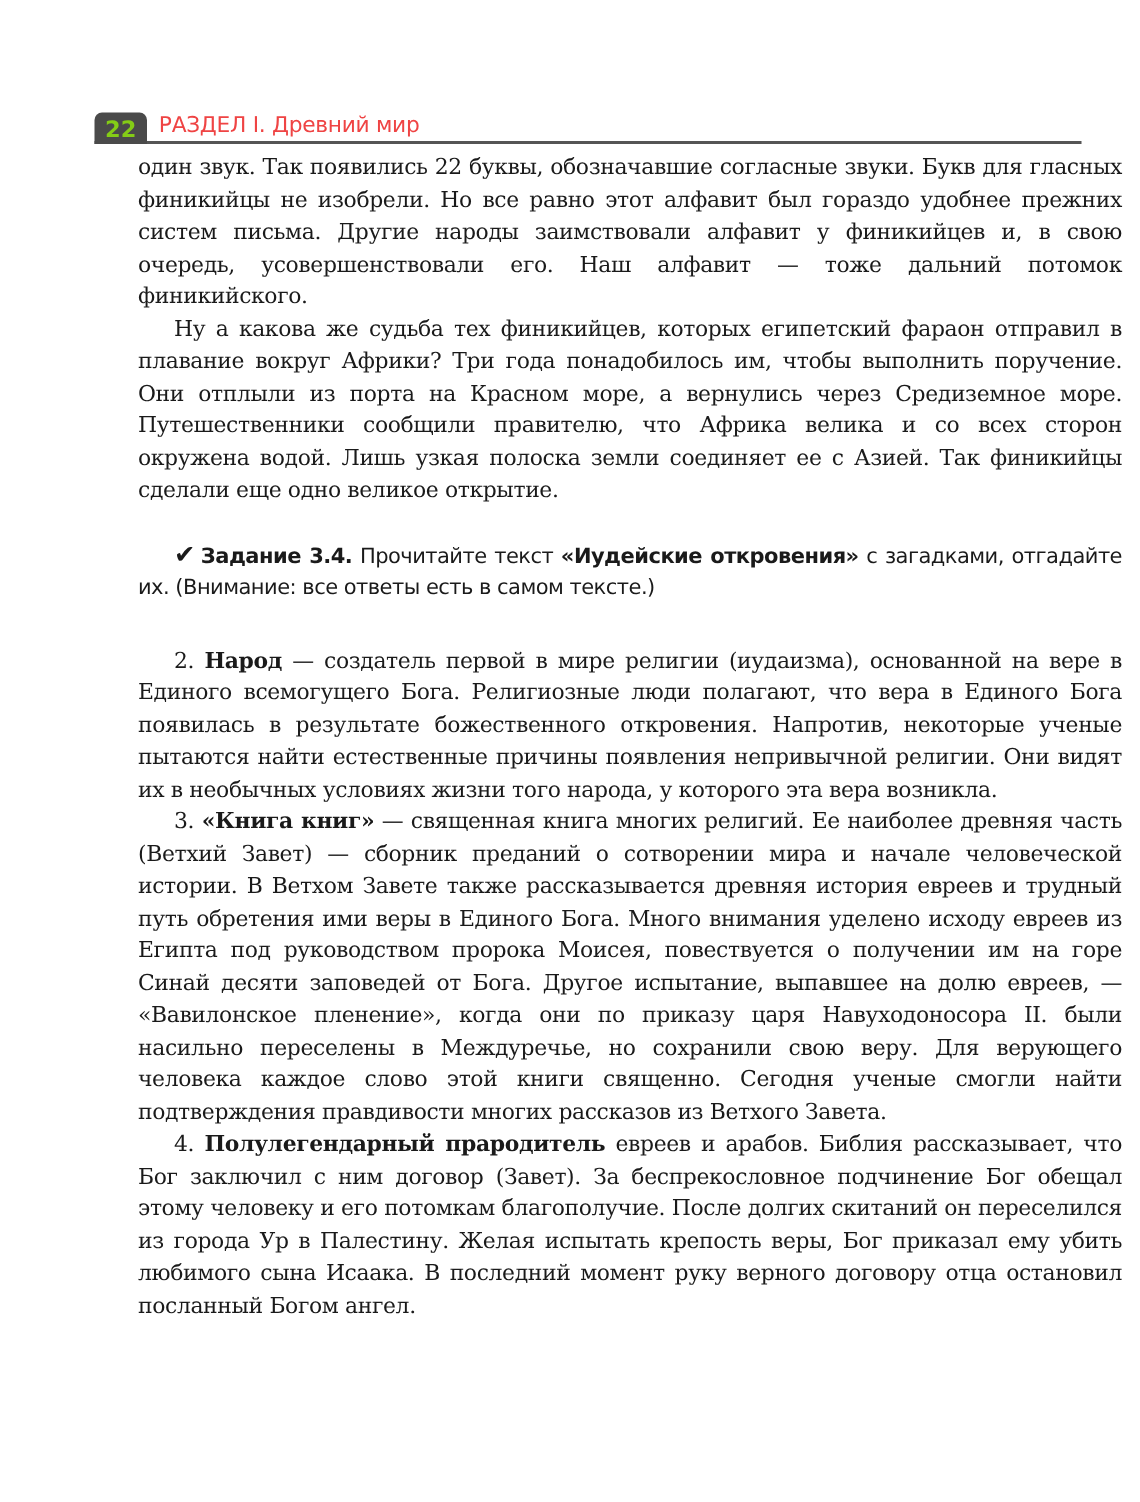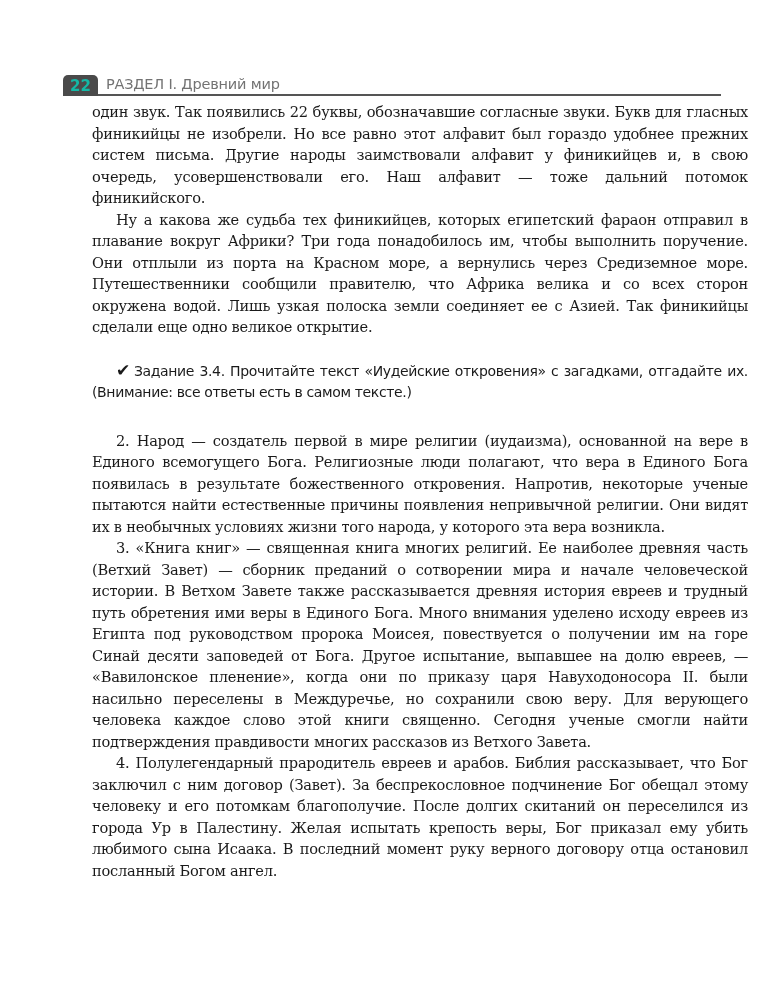--- a/index.html
+++ b/index.html
@@ -5,42 +5,42 @@
     html, body { margin: 0; padding: 0; }
     body {
       width: 760px; height: 1001px; background: #ffffff; position: relative; overflow: hidden;
       color: #1a1a1a;
     }
     .header {
       position: absolute; left: 63px; top: 70px; width: 658px; height: 24px;
       border-bottom: 2px solid #555; display: flex; align-items: flex-end;
     }
     .badge {
-      background: #4a4a4a; color: #14b8a6; font-family: "DejaVu Sans", sans-serif; font-weight: bold;
+      background: #4a4a4a; color: #84cc16; font-family: "DejaVu Sans", sans-serif; font-weight: bold;
       font-size: 15px; padding: 2px 7px 1px 7px; border-radius: 5px 5px 0 0; line-height: 18px;
       margin-bottom: -2px;
     }
     .header-title {
-      font-family: "DejaVu Sans", sans-serif; font-size: 14.5px; color: #737373; margin-left: 8px;
+      font-family: "DejaVu Sans", sans-serif; font-size: 14.5px; color: #ef4444; margin-left: 8px;
       line-height: 20px; letter-spacing: -0.2px;
     }
     .content {
       position: absolute; left: 64px; top: 101px; width: 656px;
       font-family: "DejaVu Serif", serif; font-size: 14.6px; line-height: 21.5px;
       text-align: justify; letter-spacing: -0.25px; margin-left: 28px;
     }
     .content p { margin: 0; }
     .indent { text-indent: 24px; }
     .task {
       margin-top: 22px !important; margin-bottom: 26px !important;
       font-family: "DejaVu Sans", sans-serif; font-size: 14px; line-height: 21.5px;
       letter-spacing: -0.35px; text-indent: 24px;
     }
     .task .check { font-size: 17px; margin-right: 4px; }
-    b { font-weight: normal; }
+    b { font-weight: bold; }
   </style>
 </head>
 <body>
 
 <div class="header">
   <span class="badge">22</span>
   <span class="header-title">РАЗДЕЛ I. Древний мир</span>
 </div>
 
 <div class="content">

